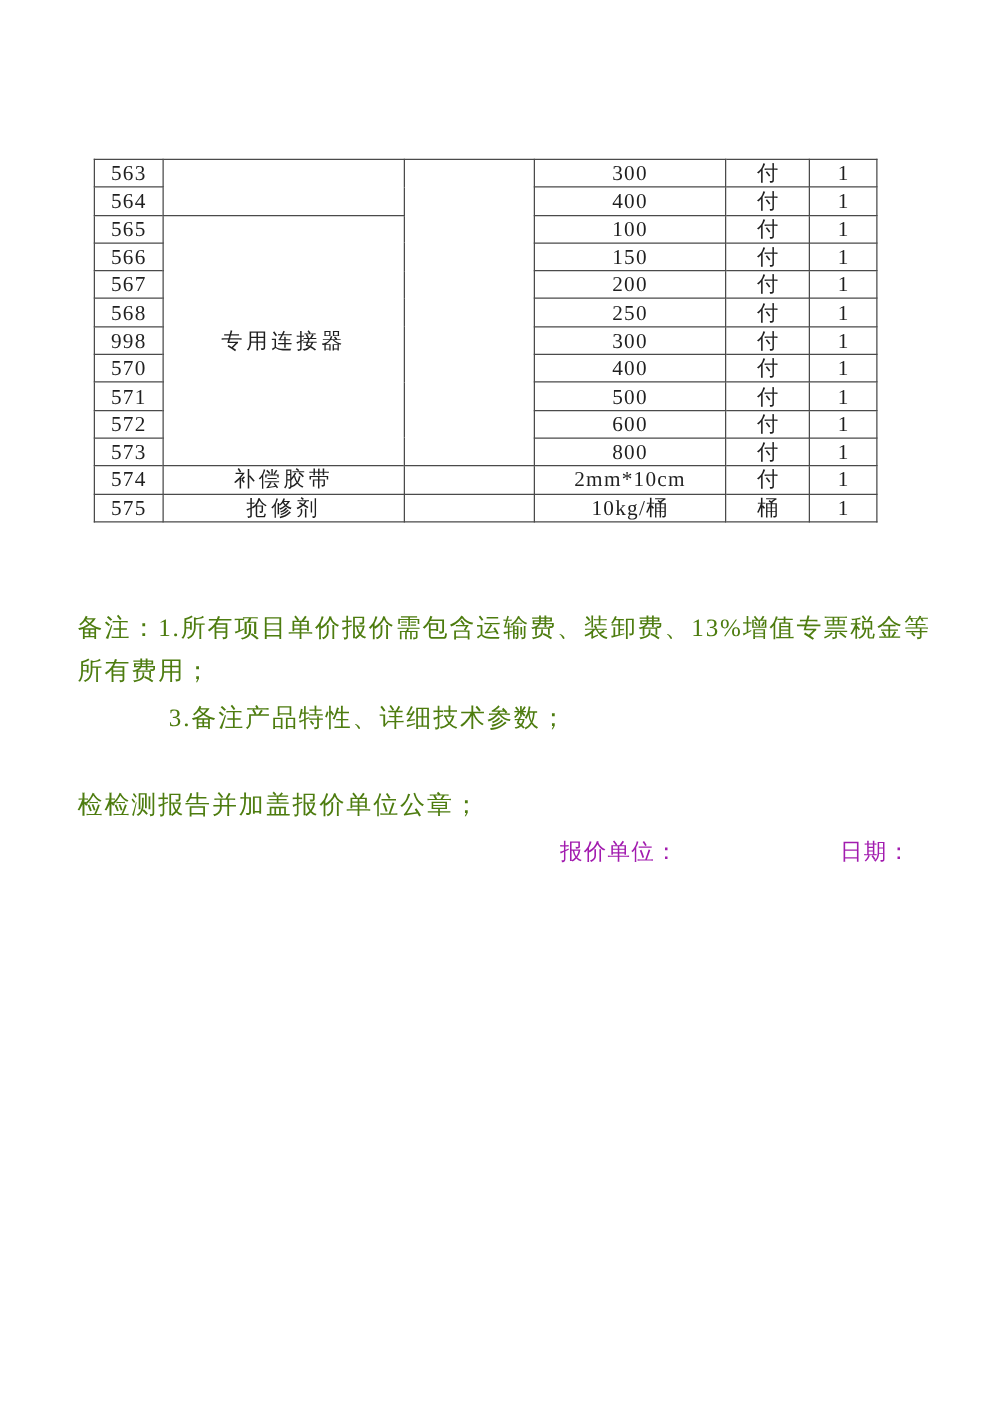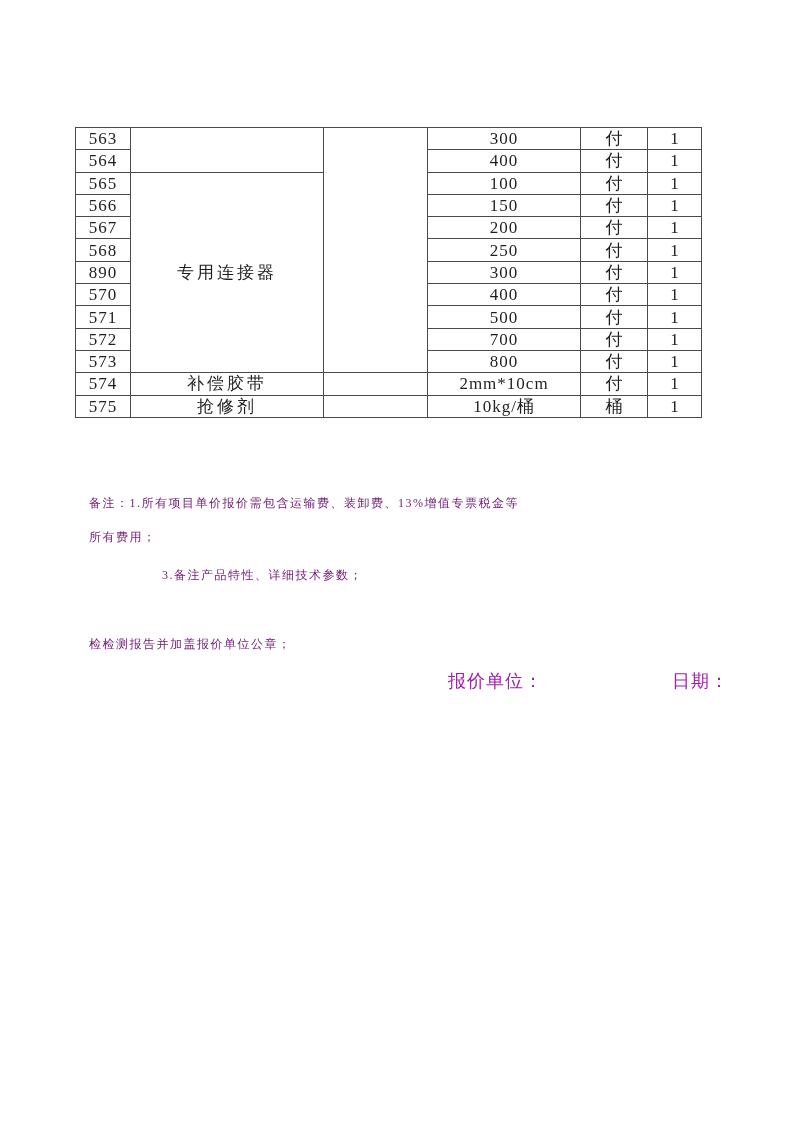--- a/index.html
+++ b/index.html
@@ -32,27 +32,26 @@
   }
   table.quote-table tr { height: 22.31px; }
   td.c-no   { letter-spacing: 1px; }
   td.c-name { letter-spacing: 3px; margin-left: 24px; }
   td.c-spec { }
   td.c-val  { letter-spacing: 1px; }
   td.c-unit { letter-spacing: 0; }
   td.c-qty  { letter-spacing: 0; }
   .txt {
     position: absolute;
-    font-size: 12px;
+    font-size: 20px;
     letter-spacing: 1.5px;
-    color: #701a75;
+    color: #4d7c0f;
     white-space: nowrap;
     line-height: 22px;
     height: 22px;
-    margin-left: 27px;
   }
   .sig {
     position: absolute;
     font-size: 18px;
     letter-spacing: 1px;
     color: #a21caf;
     white-space: nowrap;
     line-height: 20px;
     height: 20px;
   }
@@ -105,40 +104,40 @@
         <td class="c-unit">付</td>
         <td class="c-qty">1</td>
       </tr>
       <tr>
         <td class="c-no">568</td>
         <td class="c-val">250</td>
         <td class="c-unit">付</td>
         <td class="c-qty">1</td>
       </tr>
       <tr>
-        <td class="c-no">890</td>
+        <td class="c-no">998</td>
         <td class="c-val">300</td>
         <td class="c-unit">付</td>
         <td class="c-qty">1</td>
       </tr>
       <tr>
         <td class="c-no">570</td>
         <td class="c-val">400</td>
         <td class="c-unit">付</td>
         <td class="c-qty">1</td>
       </tr>
       <tr>
         <td class="c-no">571</td>
         <td class="c-val">500</td>
         <td class="c-unit">付</td>
         <td class="c-qty">1</td>
       </tr>
       <tr>
         <td class="c-no">572</td>
-        <td class="c-val">700</td>
+        <td class="c-val">600</td>
         <td class="c-unit">付</td>
         <td class="c-qty">1</td>
       </tr>
       <tr>
         <td class="c-no">573</td>
         <td class="c-val">800</td>
         <td class="c-unit">付</td>
         <td class="c-qty">1</td>
       </tr>
       <tr>

